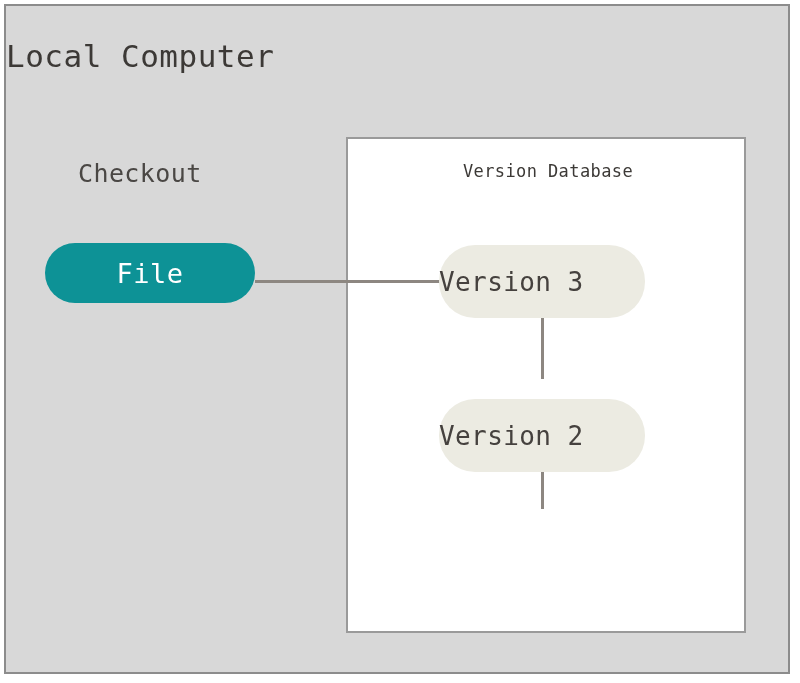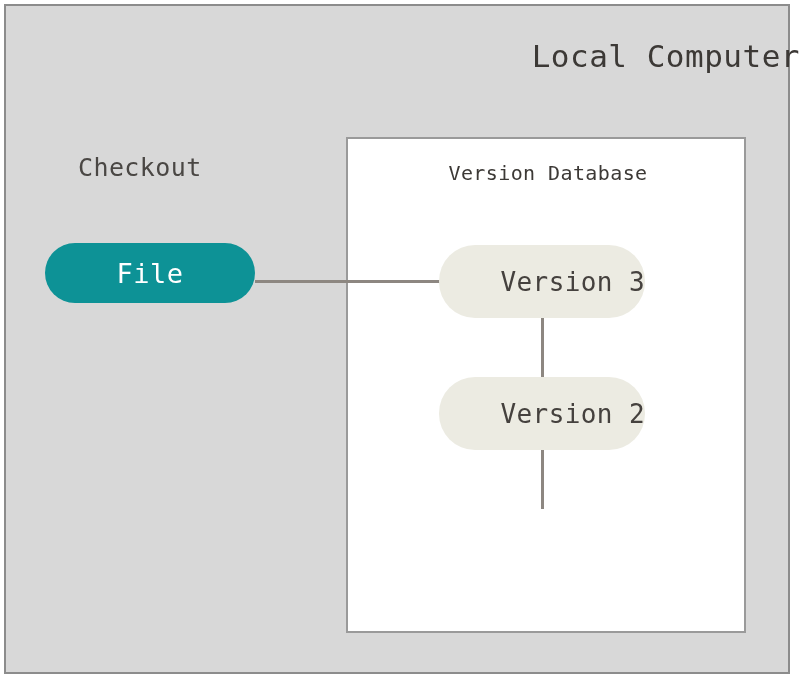--- a/index.html
+++ b/index.html
@@ -27,35 +27,35 @@
     top: 4px;
     width: 786px;
     height: 670px;
     box-sizing: border-box;
     background: #d8d8d8;
     border: 2px solid #8c8c8c;
   }
 
   .frame-title {
     position: absolute;
-    left: 8px;
+    left: 0;
     top: 32px;
     width: 786px;
-    text-align: right;
+    text-align: left;
     font-size: 31px;
     letter-spacing: 0.5px;
     color: #3c3936;
     white-space: pre;
   }
 
   
   .checkout-label {
     position: absolute;
     left: 78px;
-    top: 153px;
+    top: 159px;
     font-size: 25px;
     letter-spacing: 0.4px;
     color: #4a4744;
     white-space: pre;
   }
 
   .file-node {
     position: absolute;
     left: 45px;
     top: 243px;
@@ -85,46 +85,46 @@
     background: #ffffff;
     border: 2px solid #9a9a9a;
   }
 
   .vdb-title {
     position: absolute;
     left: 0;
     top: 22px;
     width: 400px;
     text-align: center;
-    font-size: 20px;
+    font-size: 17px;
     letter-spacing: 0.4px;
     color: #3c3936;
     white-space: pre;
   }
 
   
   .version-node {
     position: absolute;
     left: 439px;
     width: 206px;
     height: 73px;
     background: #ecebe2;
     border-radius: 36px;
     display: flex;
     align-items: center;
-    justify-content: flex-end;
+    justify-content: flex-start;
   }
   .version-node .node-label {
     font-size: 26px;
     letter-spacing: 0.4px;
     color: #45413e;
     white-space: pre;
   }
   .v-top    { top: 245px; }
-  .v-middle { top: 377px; }
+  .v-middle { top: 399px; }
   .v-bottom { top: 507px; }
 
   
   .edge-h {
     position: absolute;
     left: 255px;
     top: 280px;
     width: 190px;
     height: 3px;
     background: #8d8781;

